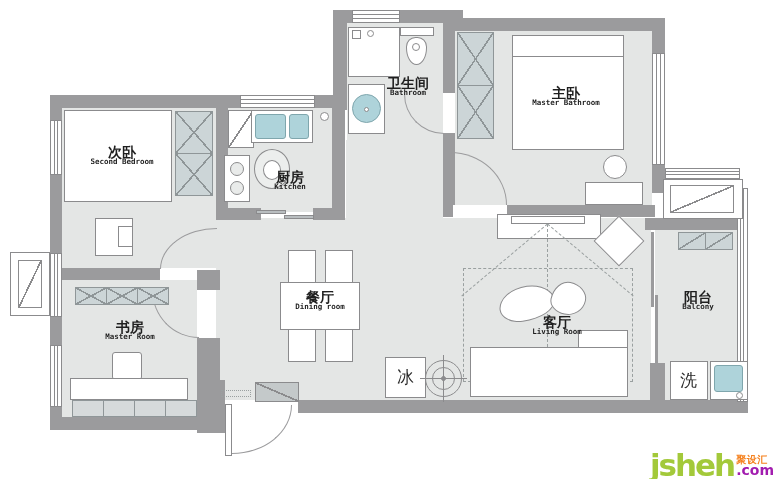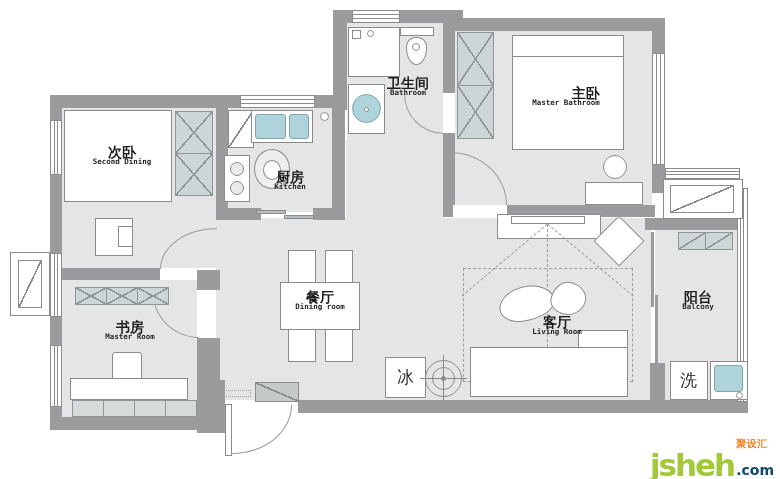--- a/index.html
+++ b/index.html
@@ -178,35 +178,35 @@
   <div class="circle" style="left:425px;top:360px;width:37px;height:37px;background:transparent;"></div>
   <div class="circle" style="left:432px;top:367px;width:23px;height:23px;background:transparent;"></div>
   <div class="circle" style="left:441px;top:376px;width:5px;height:5px;background:#8b8b8d;"></div>
   <div class="line" style="left:420px;top:378px;width:47px;height:1px;"></div>
   <div class="line" style="left:443px;top:355px;width:1px;height:47px;"></div>
   <div class="grayfur" style="left:255px;top:382px;width:44px;height:20px;background-image:linear-gradient(to top right, transparent calc(50% - 0.8px), #8b8b8d calc(50% - 0.8px) calc(50% + 0.8px), transparent calc(50% + 0.8px));"></div>
   <div class="rug" style="left:221px;top:390px;width:30px;height:7px;border-style:dotted;"></div>
 
   <div class="rlabel" style="left:122px;top:147px;">
     <span class="zh">次卧</span>
-    <span class="en">Second Dining</span>
+    <span class="en">Second Bedroom</span>
   </div>
   <div class="rlabel" style="left:130px;top:322px;">
     <span class="zh">书房</span>
     <span class="en">Master Room</span>
   </div>
   <div class="rlabel" style="left:290px;top:172px;">
     <span class="zh">厨房</span>
     <span class="en">Kitchen</span>
   </div>
   <div class="rlabel" style="left:408px;top:78px;">
     <span class="zh">卫生间</span>
     <span class="en">Bathroom</span>
   </div>
-  <div class="rlabel" style="left:566px;top:88px;text-align:right;">
+  <div class="rlabel" style="left:566px;top:88px;">
     <span class="zh">主卧</span>
     <span class="en">Master Bathroom</span>
   </div>
   <div class="rlabel" style="left:320px;top:292px;">
     <span class="zh">餐厅</span>
     <span class="en">Dining room</span>
   </div>
   <div class="rlabel" style="left:549px;top:317px;margin-left:8px;">
     <span class="zh">客厅</span>
     <span class="en">Living Room</span>
@@ -216,17 +216,17 @@
     <span class="en">Balcony</span>
   </div>
 
   <div class="appl-char" style="left:397px;top:369px;">冰</div>
   <div class="appl-char" style="left:680px;top:372px;">洗</div>
 
   <div class="logo">
     <span class="brand" style="color:#a3c93a;">jsheh</span>
     <span class="rcol">
       <span class="zh" style="color:#f58220;">聚设汇</span>
-      <span class="tld" style="color:#0c4a6e;margin-top:16px;">.com</span>
+      <span class="tld" style="color:#a21caf;">.com</span>
     </span>
   </div>
 
 </div>
 
 </body></html>

